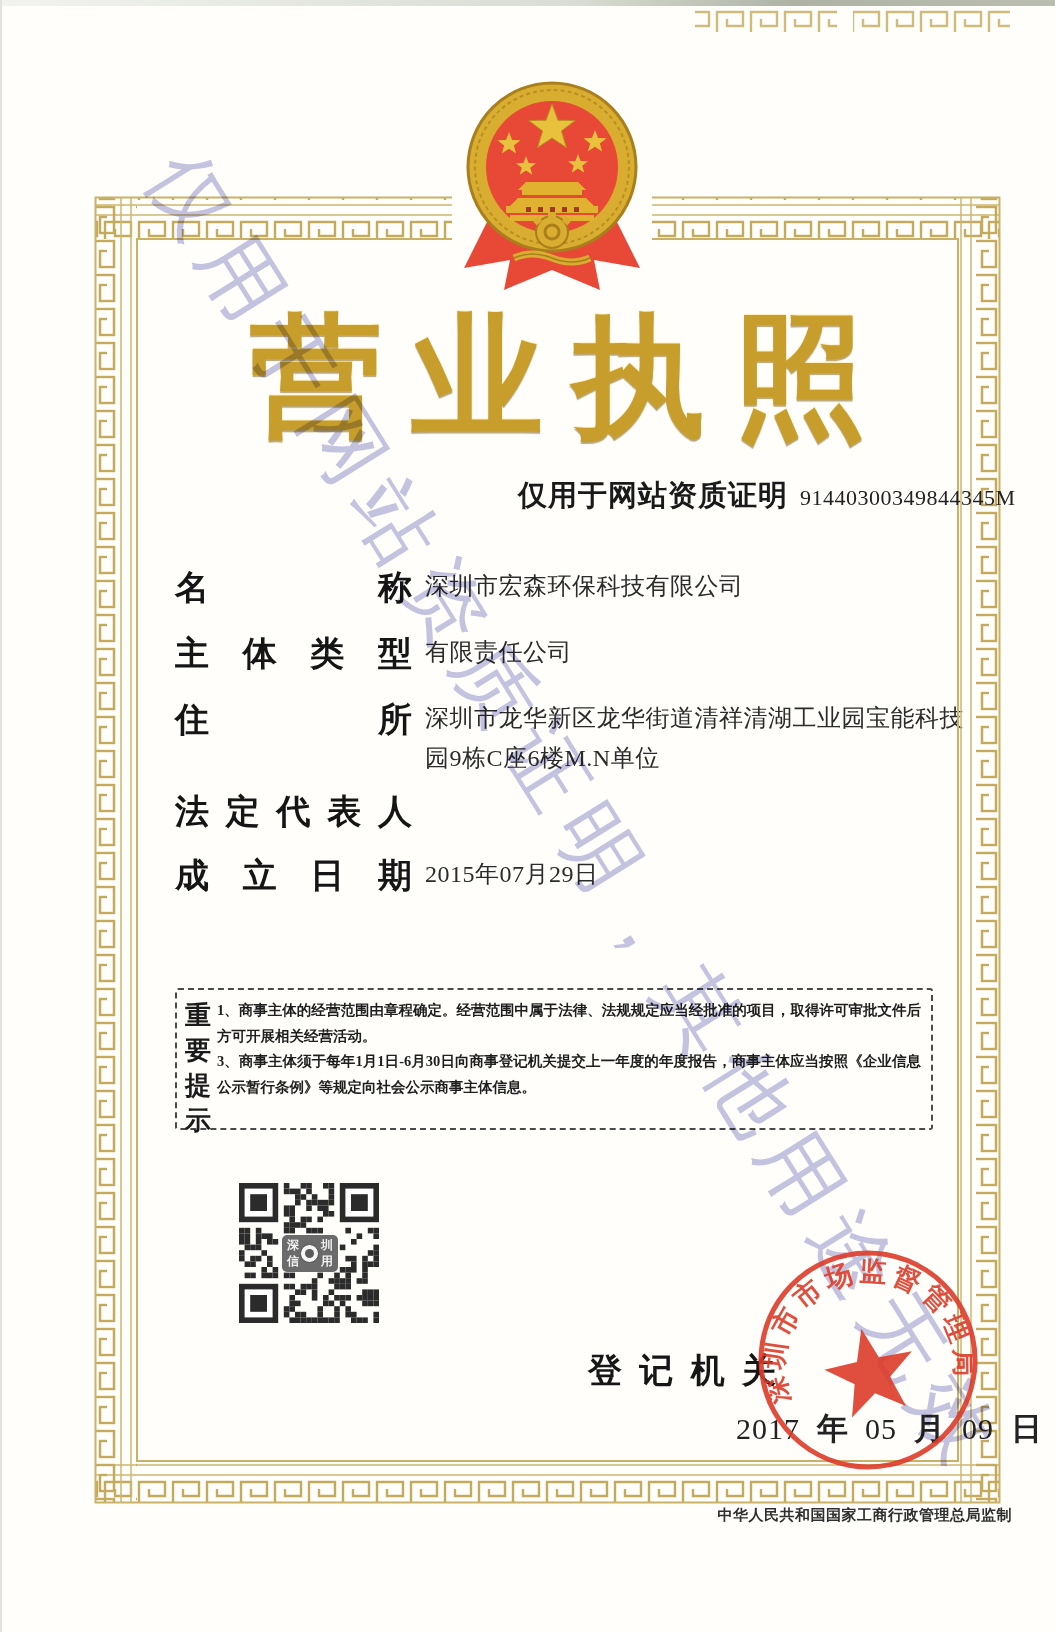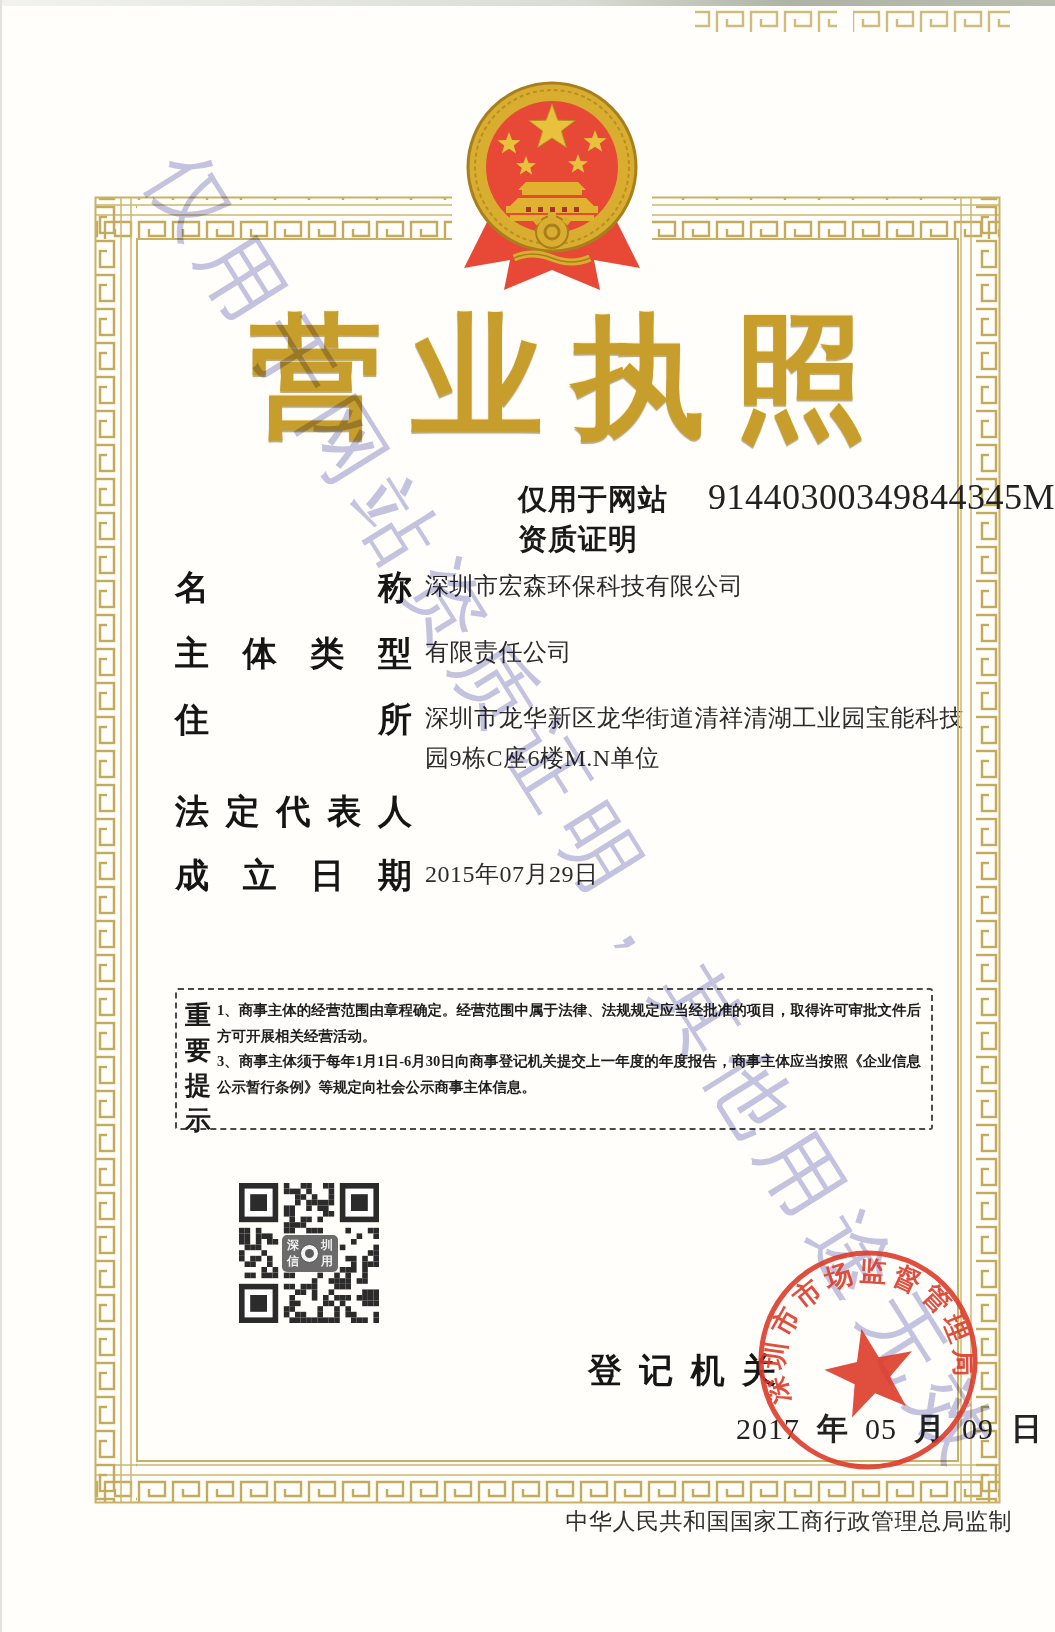--- a/index.html
+++ b/index.html
@@ -24,21 +24,21 @@
   .title{left:250px;top:308px;width:616px;height:150px;display:flex;
     justify-content:space-between;align-items:flex-start;z-index:2;
     font-size:132px;line-height:140px;font-weight:700;
     color:#c79e2b;
     text-shadow:0 2px 1px rgba(125,92,12,.55), 0 -1px 0 rgba(255,240,190,.9);}
   .title .jchar{display:block;}
 
   
   .code-row{left:518px;top:476px;display:flex;align-items:baseline;z-index:2;}
   .code-label{font-size:29px;font-weight:600;letter-spacing:1px;color:#191919;}
-  .code-value{font-size:36px;margin-left:12px;letter-spacing:.5px;color:#222;}
+  .code-value{font-size:22px;margin-left:12px;letter-spacing:.5px;color:#222;}
 
   
   .fields{left:0;top:0;z-index:2;}
   .frow{position:absolute;left:175px;display:flex;align-items:flex-start;}
   .flabel{width:237px;display:flex;justify-content:space-between;
     font-size:34px;font-weight:700;color:#151515;line-height:44px;flex:none;}
   .fvalue{margin-left:13px;font-size:24px;line-height:40px;color:#2b2b2b;
     width:540px;letter-spacing:.5px;font-family:Liberation Serif, serif;}
   .r0{top:566px;} .r1{top:632px;} .r2{top:698px;} .r3{top:790px;} .r4{top:854px;}
 
@@ -70,22 +70,22 @@
     font-size:34px;font-weight:700;color:#161616;z-index:2;}
   .reg-date{left:716px;top:1408px;display:flex;align-items:baseline;gap:17px;z-index:2;
     font-size:30px;color:#222;margin-left:20px;}
   .reg-date .dnum{letter-spacing:1px;}
   .reg-date .dlab{font-weight:700;font-size:31px;}
 
   
   svg.seal{left:740px;top:1232px;z-index:6;opacity:.9;}
 
   
-  .footer{left:0;top:1506px;width:1012px;text-align:right;font-size:23px;
-    letter-spacing:.5px;color:#2f2f2f;font-weight:400;z-index:2;}
+  .footer{left:0;top:1506px;width:1012px;text-align:right;font-size:15px;
+    letter-spacing:.5px;color:#2f2f2f;font-weight:700;z-index:2;}
 
   
   .watermark{left:-230px;top:758px;width:1610px;text-align:center;z-index:5;
     transform:rotate(58deg);transform-origin:center;
     font-size:82px;letter-spacing:14px;color:rgba(148,148,204,.55);
     font-weight:500;white-space:nowrap;mix-blend-mode:multiply;pointer-events:none;}
 </style>
 </head>
 <body>
 

